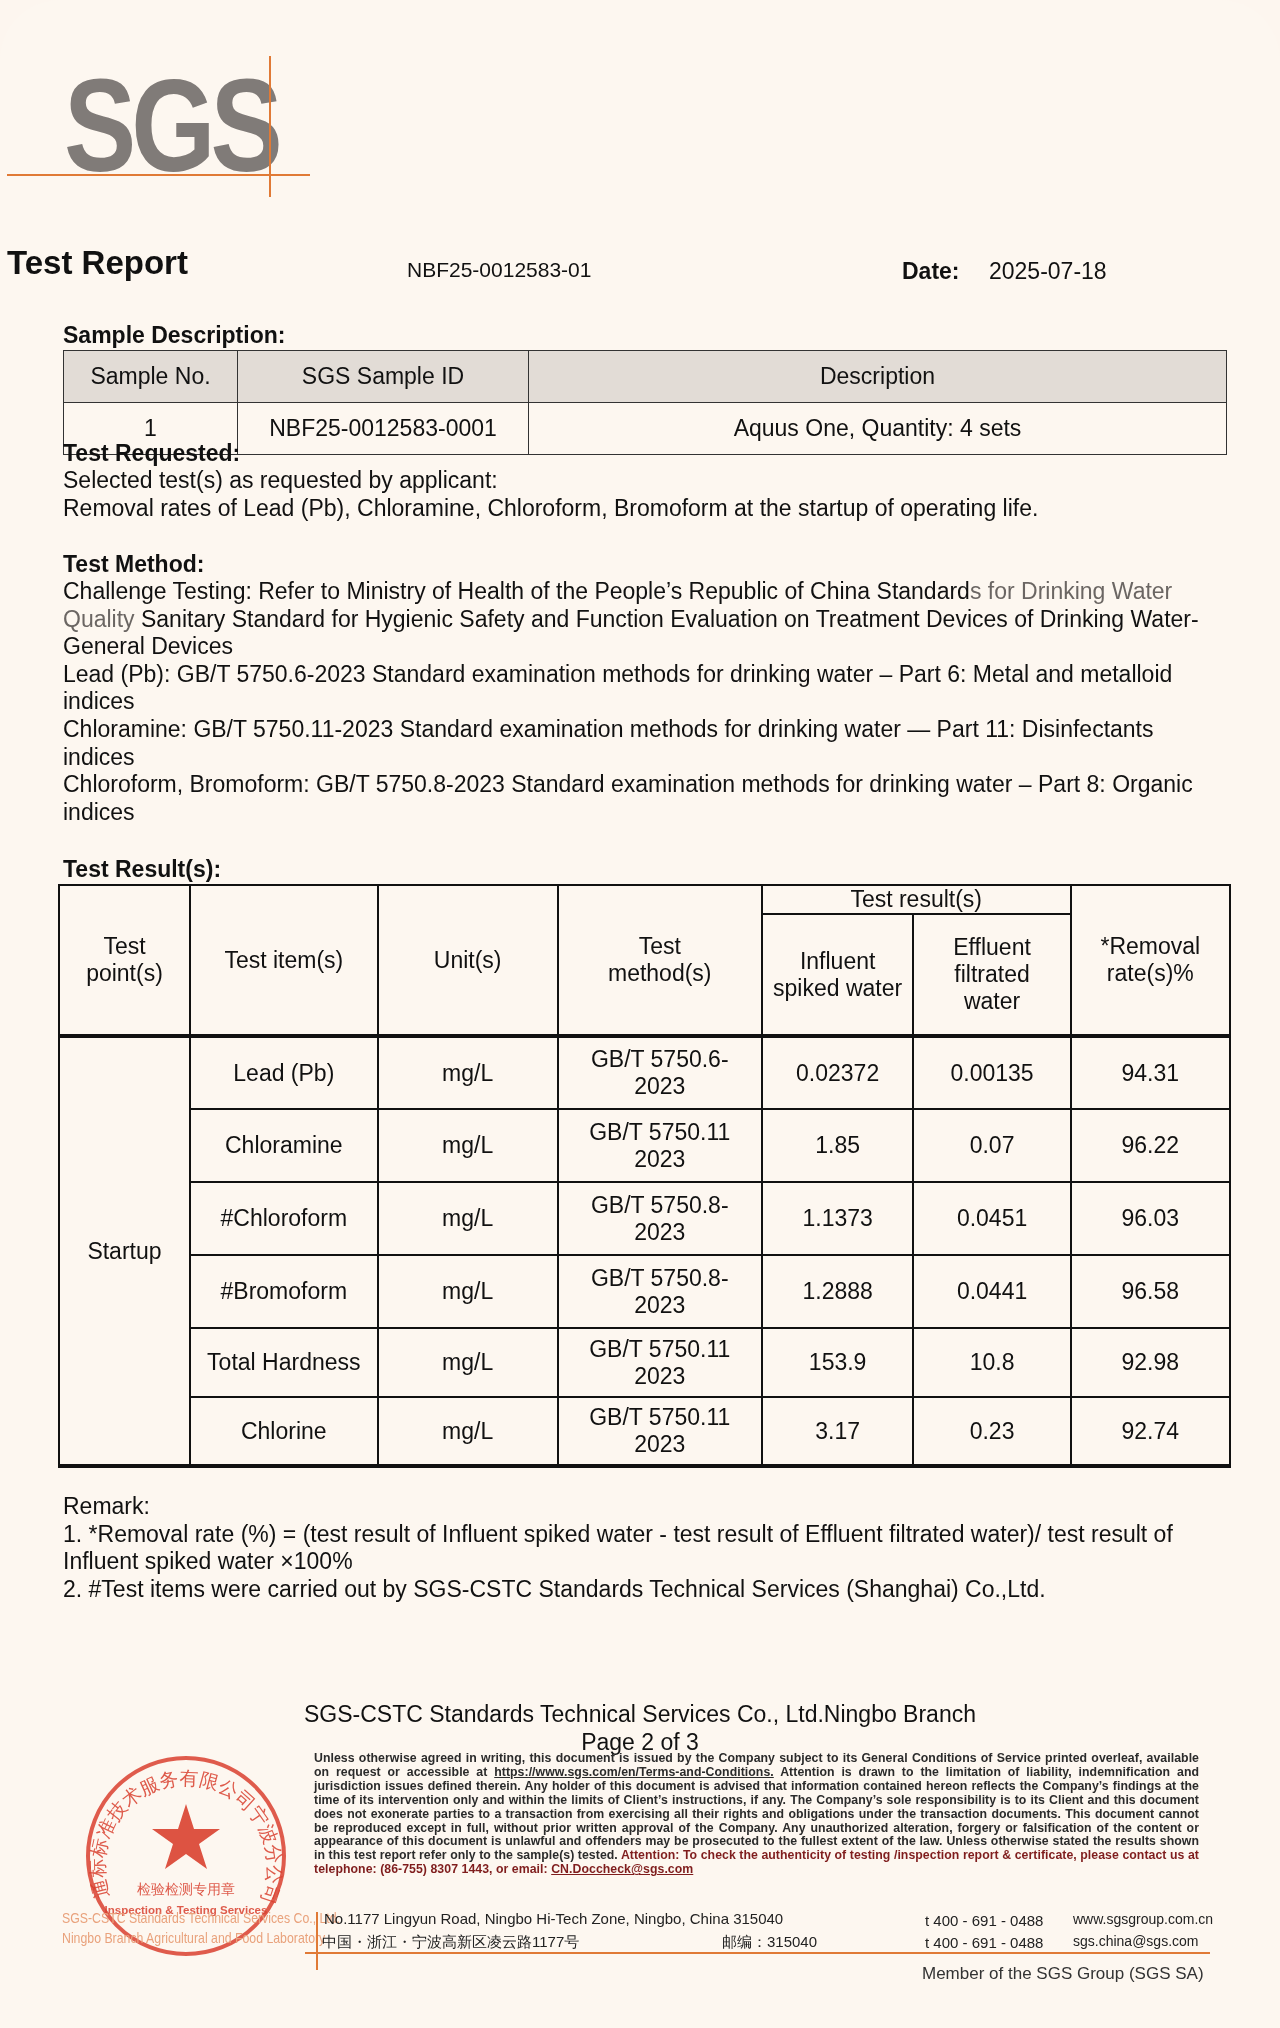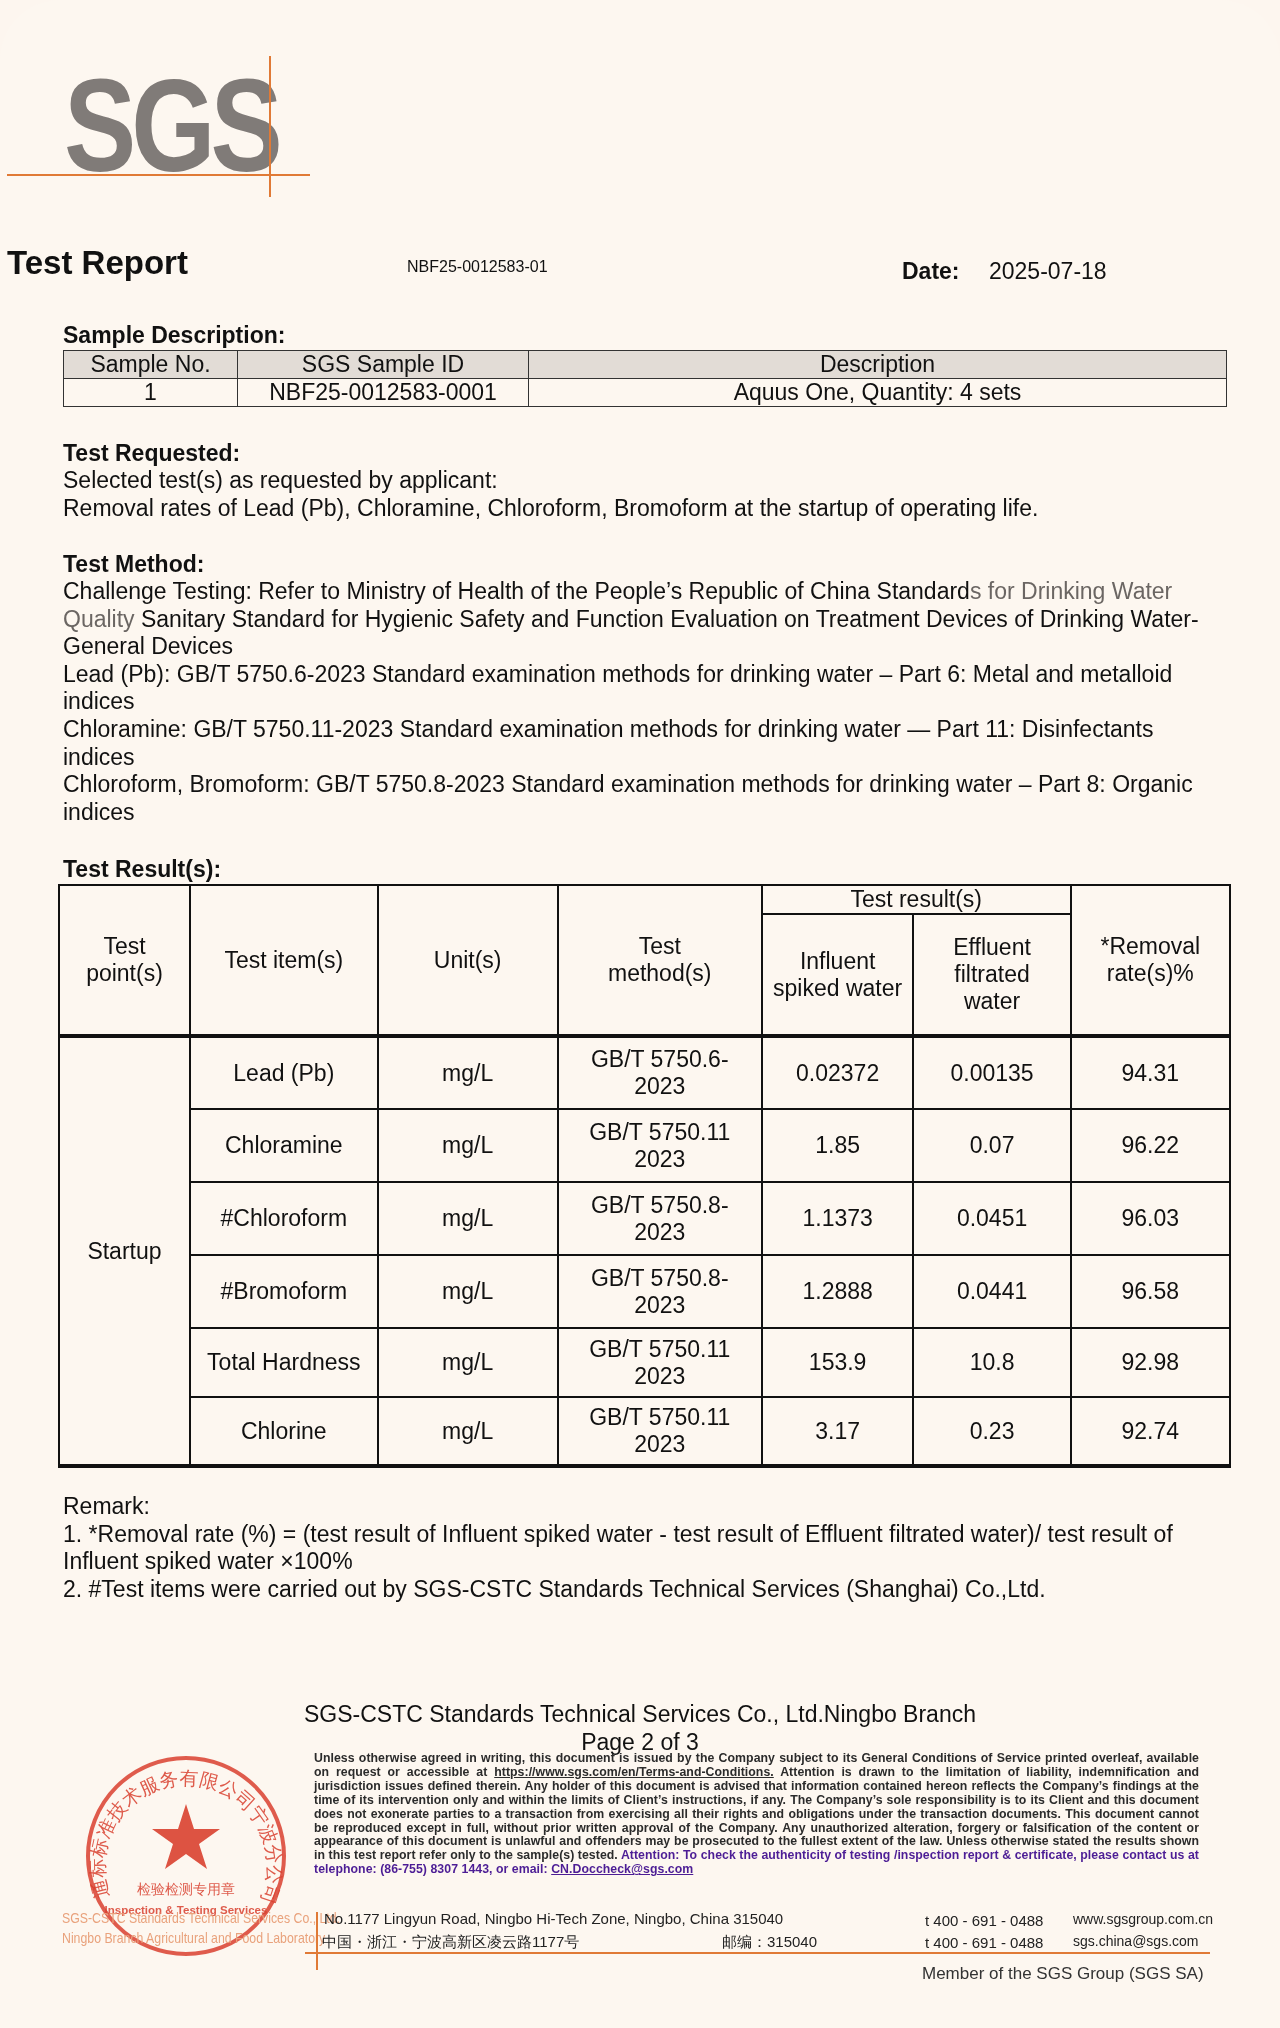--- a/index.html
+++ b/index.html
@@ -5,39 +5,39 @@
   html, body { margin:0; padding:0; }
   body { width:1280px; height:2028px; background:#fdf6ef; position:relative; overflow:hidden;
          font-family:"Liberation Sans", sans-serif; color:#111; }
   .page { position:absolute; left:0; top:0; width:1280px; height:2028px; background:#fdf7f0; border-top-left-radius:60px; border-top-right-radius:60px; }
   .abs { position:absolute; }
   
   .logo-text { left:64px; top:60px; font-family:"Liberation Sans", sans-serif; font-weight:bold; font-size:132px; color:#807b78; letter-spacing:-6px; line-height:1; transform:scaleX(0.82); transform-origin:left top; }
   .logo-hline { left:7px; top:174px; width:303px; height:2px; background:#e07a36; }
   .logo-vline { left:269px; top:56px; width:2px; height:141px; background:#e07a36; }
   .title { left:7px; top:244px; font-size:33px; font-weight:bold; }
-  .report-no { left:407px; top:258px; font-size:16px; }
+  .report-no { left:407px; top:258px; font-size:21px; }
   .date-label { left:902px; top:258px; font-size:23px; font-weight:bold; }
   .date-val { left:989px; top:258px; font-size:23px; }
   .section-h { font-size:23px; font-weight:bold; }
   .para { font-size:23px; line-height:27.6px; }
   .gray { color:#6b6663; }
   table { border-collapse:collapse; }
   .sample-table { left:63px; top:350px; width:1164px; font-size:23px; }
-  .sample-table td, .sample-table th { border:1.5px solid #333; text-align:center; font-weight:normal; padding:0; height:27px; }
+  .sample-table td, .sample-table th { border:1.5px solid #333; text-align:center; font-weight:normal; padding:12px; height:27px; }
   .sample-table th { background:#e2dcd6; }
   .results-table { left:58px; top:884px; width:1173px; font-size:23px; }
   .results-table td, .results-table th { border:2px solid #111; text-align:center; font-weight:normal; padding:0; line-height:27px; }
   .results-table thead tr.top-head th { border-bottom:2px solid #111; }
   .results-table tbody tr:first-child td { border-top:4px solid #111; }
   .results-table { border-bottom:4px solid #111; }
   .footer-company { left:0; width:1280px; top:1688px; text-align:center; font-size:23px; line-height:28px;margin-top:12px; }
   .disclaimer { left:314px; top:1752px; width:885px; font-size:12.3px; line-height:13.9px; text-align:justify; color:#2b2b2b; font-weight:bold; letter-spacing:0.05px; }
   .disclaimer .u { text-decoration:underline; }
-  .attention { color:#4c1d95; }
+  .attention { color:#7f1d1d; }
   .addr-vline { left:316px; top:1912px; width:2px; height:58px; background:#e07a36; }
   .addr-hline { left:305px; top:1952px; width:905px; height:2px; background:#e07a36; }
   .addr1 { left:324px; top:1910px; font-size:15px; color:#222; }
   .addr2 { left:322px; top:1933px; font-size:15px; color:#222; }
   .tel1 { left:925px; top:1912px; font-size:15px; color:#222; }
   .tel2 { left:925px; top:1934px; font-size:15px; color:#222; }
   .web1 { left:1073px; top:1911px; font-size:14px; color:#222; }
   .web2 { left:1073px; top:1933px; font-size:14px; color:#222; }
   .member { left:922px; top:1964px; font-size:17px; color:#333; }
   .stamp { left:82px; top:1752px; width:208px; height:208px; }

